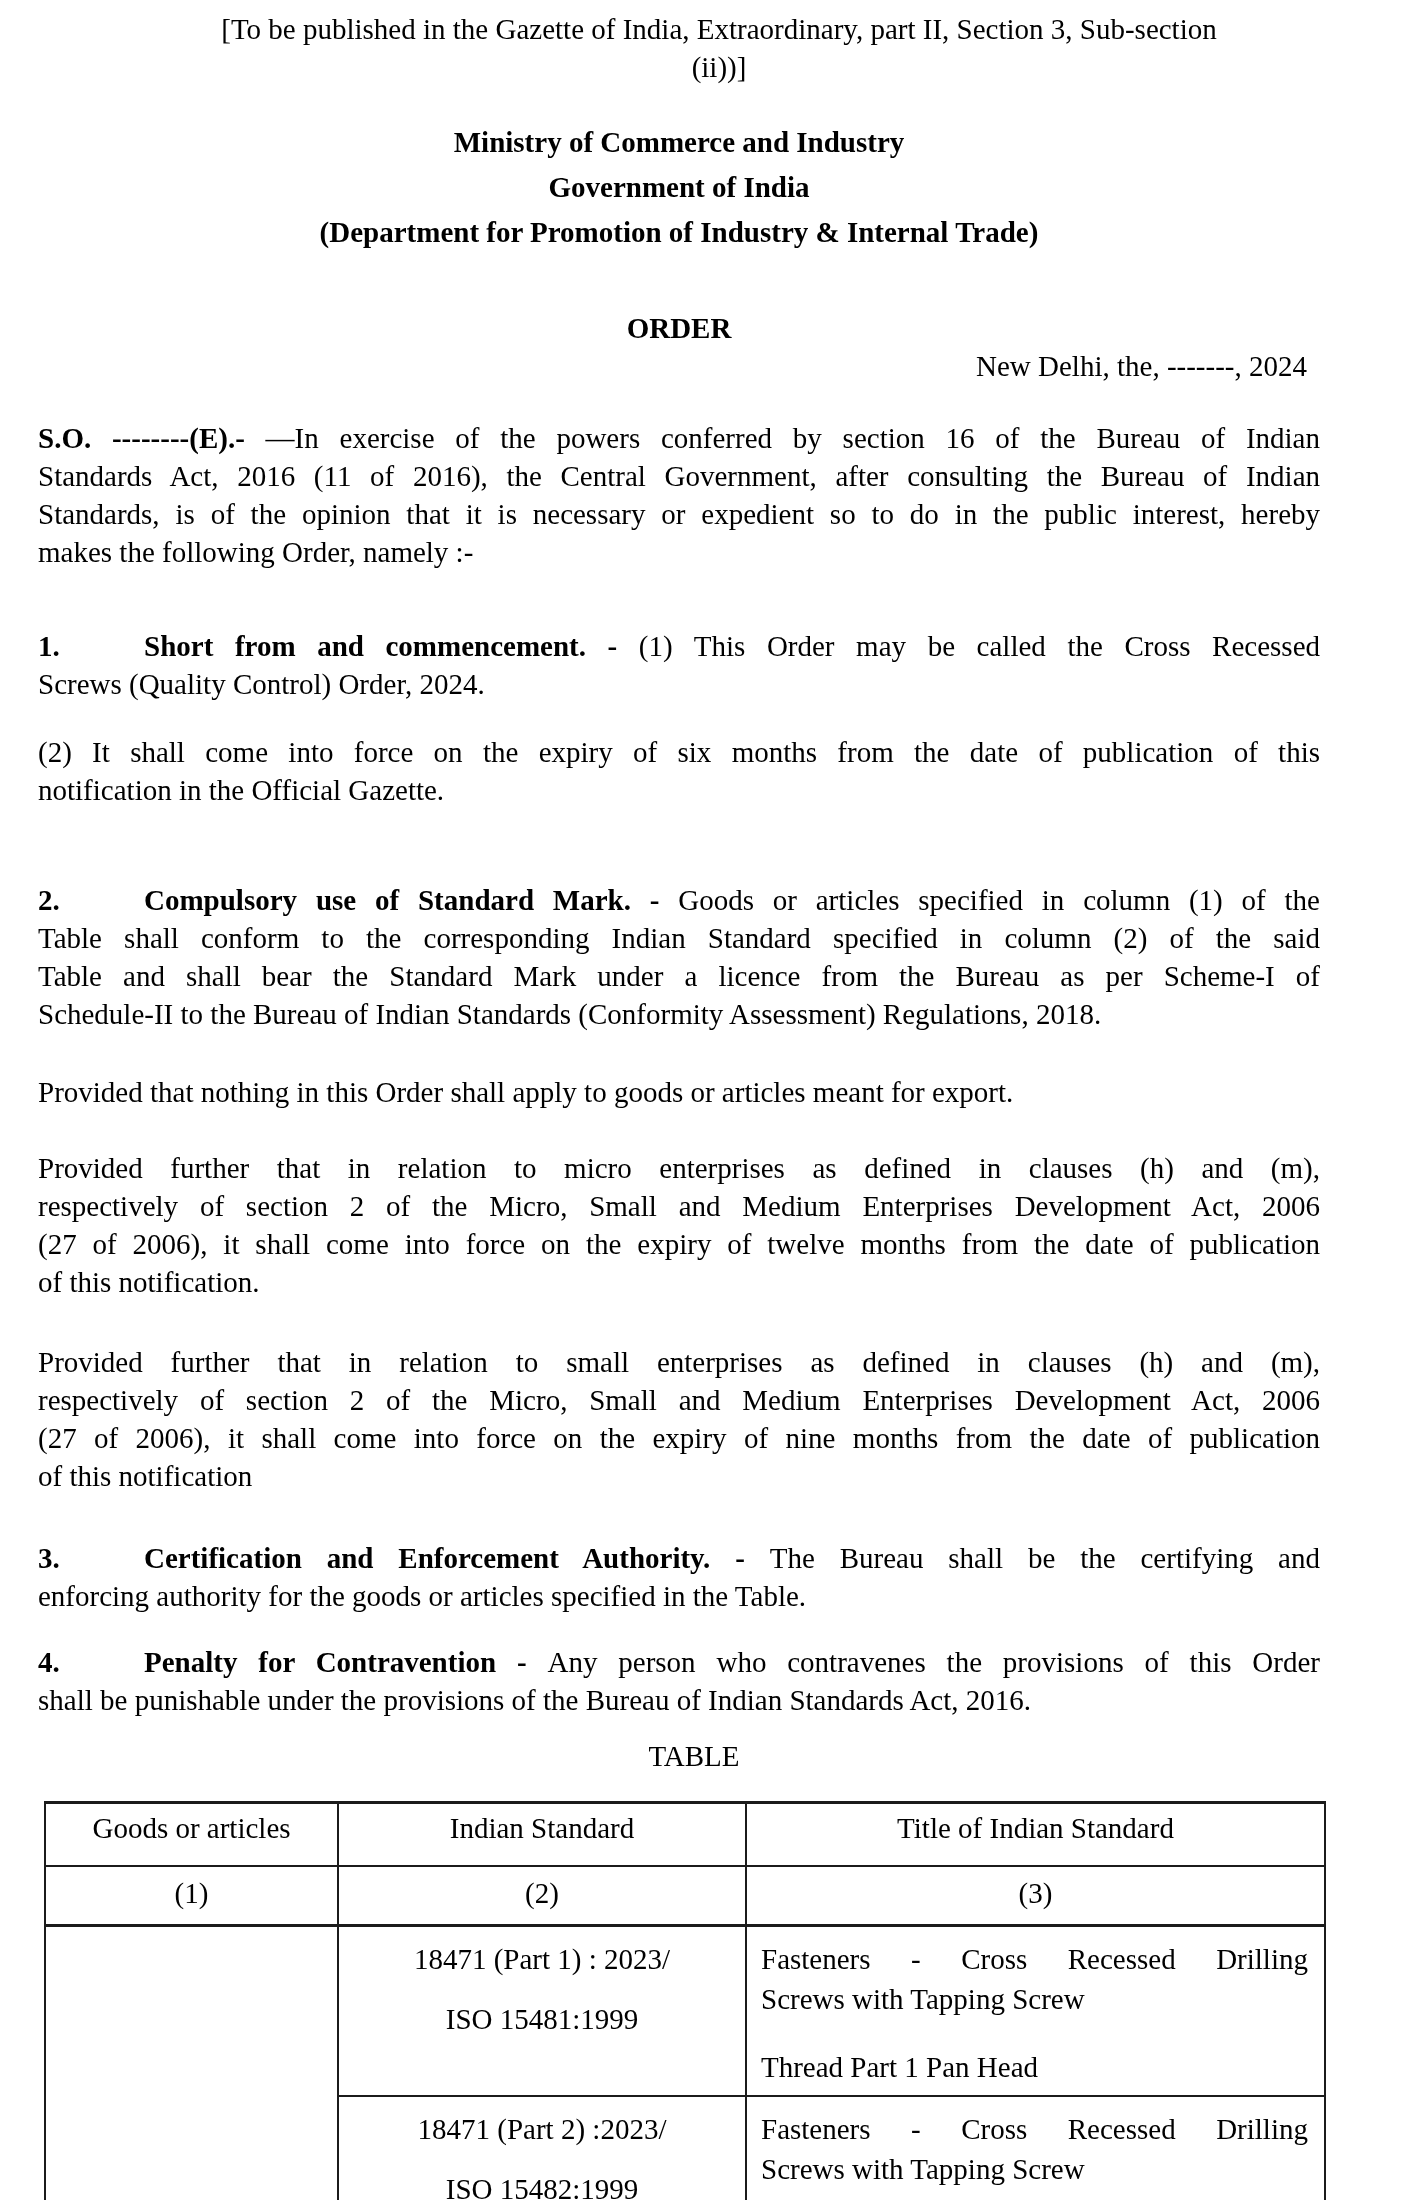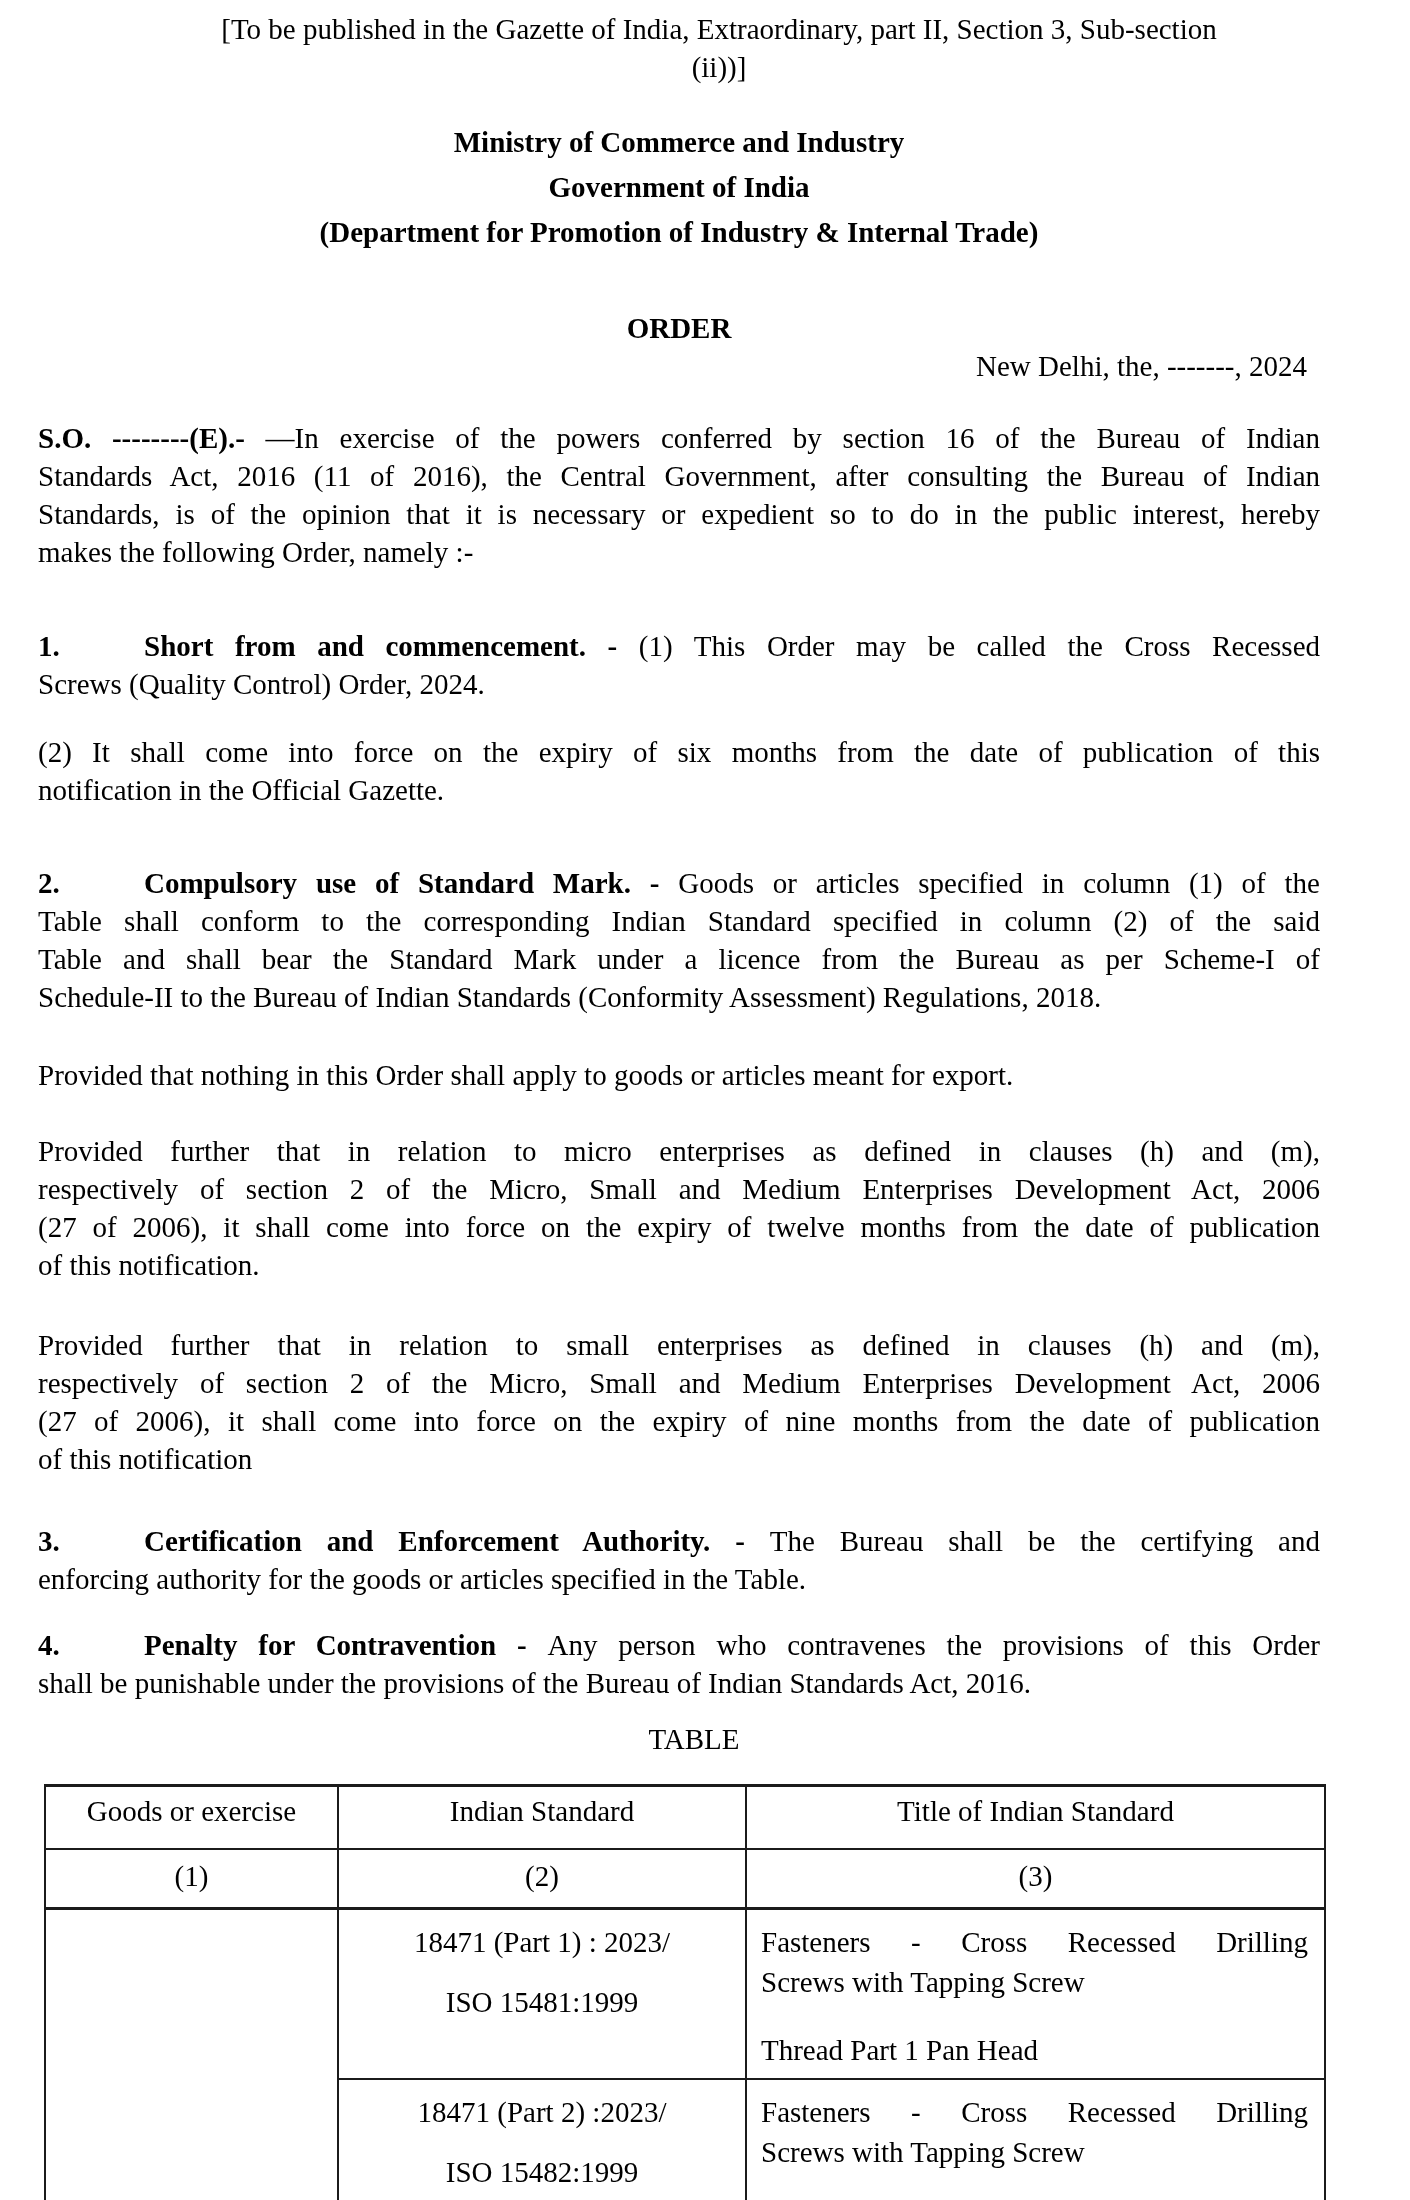--- a/index.html
+++ b/index.html
@@ -20,21 +20,21 @@
   .ll  { text-align:left; }    
 
   .bracket { margin-top:10px; margin-left:80px; text-align:center; white-space:nowrap; }
   .govblock { margin-top:34px; line-height:45px; text-align:center; font-weight:bold; }
   .order-title { margin-top:54px; text-align:center; font-weight:bold; }
   .dateline { margin-top:0; }
 
   .para-so { margin-top:34px; }
   .sec1    { margin-top:56px; }
   .para2   { margin-top:30px; }
-  .sec2    { margin-top:55px; }
+  .sec2    { margin-top:72px; }
   .prov1   { margin-top:40px; }
   .prov2   { margin-top:38px; }
   .prov3   { margin-top:42px; }
   .sec3    { margin-top:44px; }
   .sec4    { margin-top:28px; }
   .table-title { margin-top:18px; text-align:center; margin-left:30px; }
 
   .num { display:inline-block; width:106px; font-weight:bold; }
 
   table.std { border-collapse:collapse; table-layout:fixed; width:1280px; margin:26px 0 0 6px; }
@@ -123,21 +123,21 @@
   <div class="table-title">TABLE</div>
 
   <table class="std">
     <colgroup>
         <col style="width:293px">
         <col style="width:408px">
         <col style="width:579px">
       </colgroup>
     <tbody>
         <tr class="tr-head">
-      <td>Goods or exercise</td>
+      <td>Goods or articles</td>
       <td>Indian Standard</td>
       <td>Title of Indian Standard</td>
     </tr>
     <tr class="tr-nums">
       <td>(1)</td>
       <td>(2)</td>
       <td>(3)</td>
     </tr>
     <tr class="tr-rowA">
       <td rowspan="2"></td>

